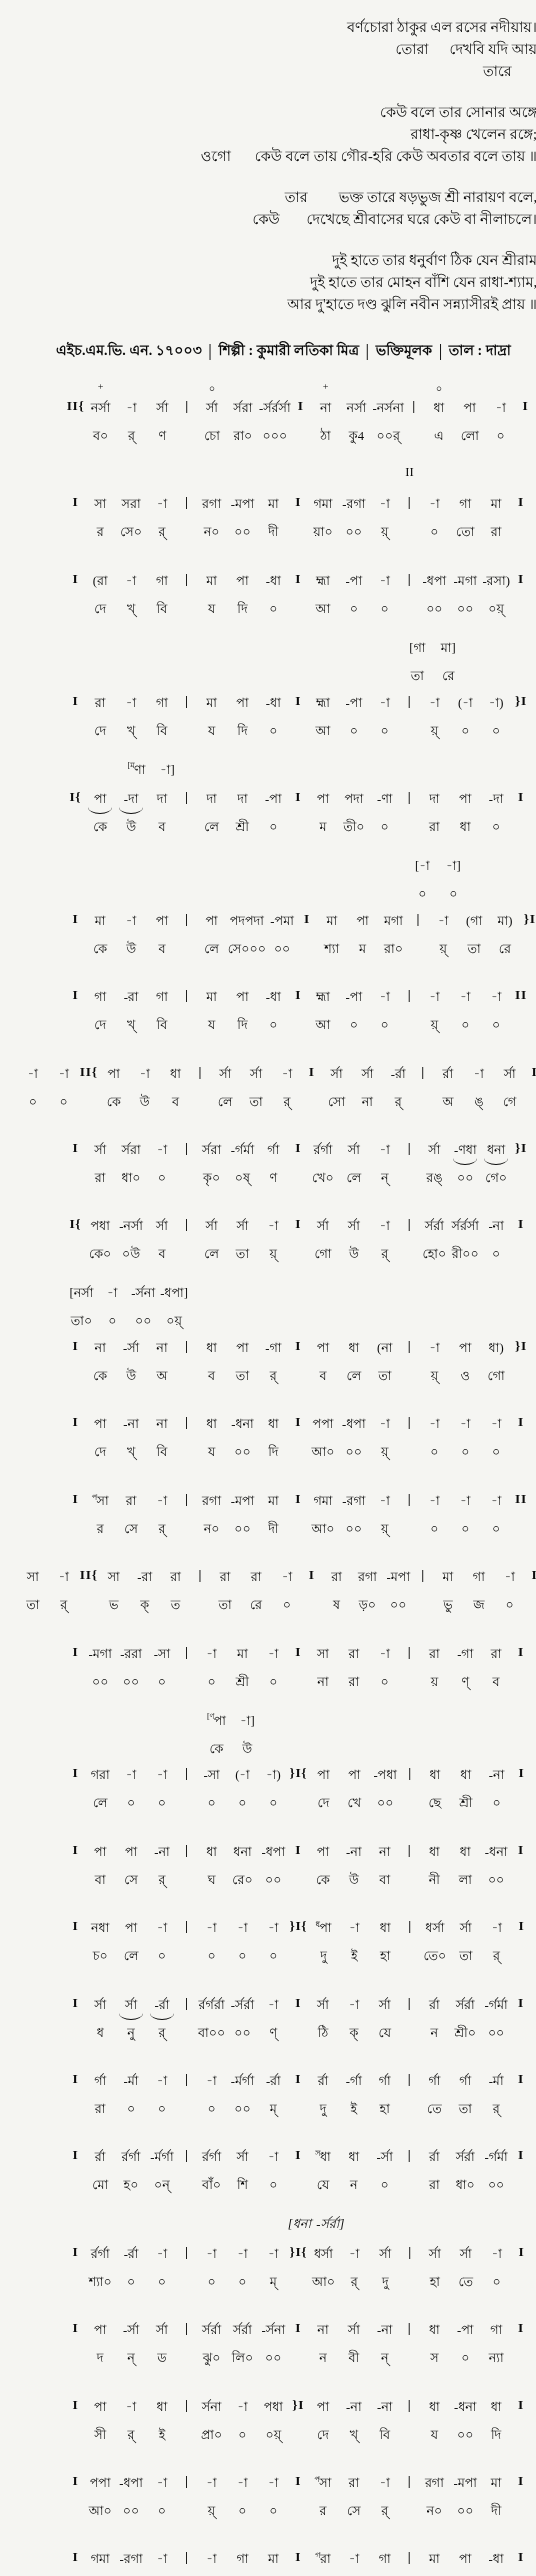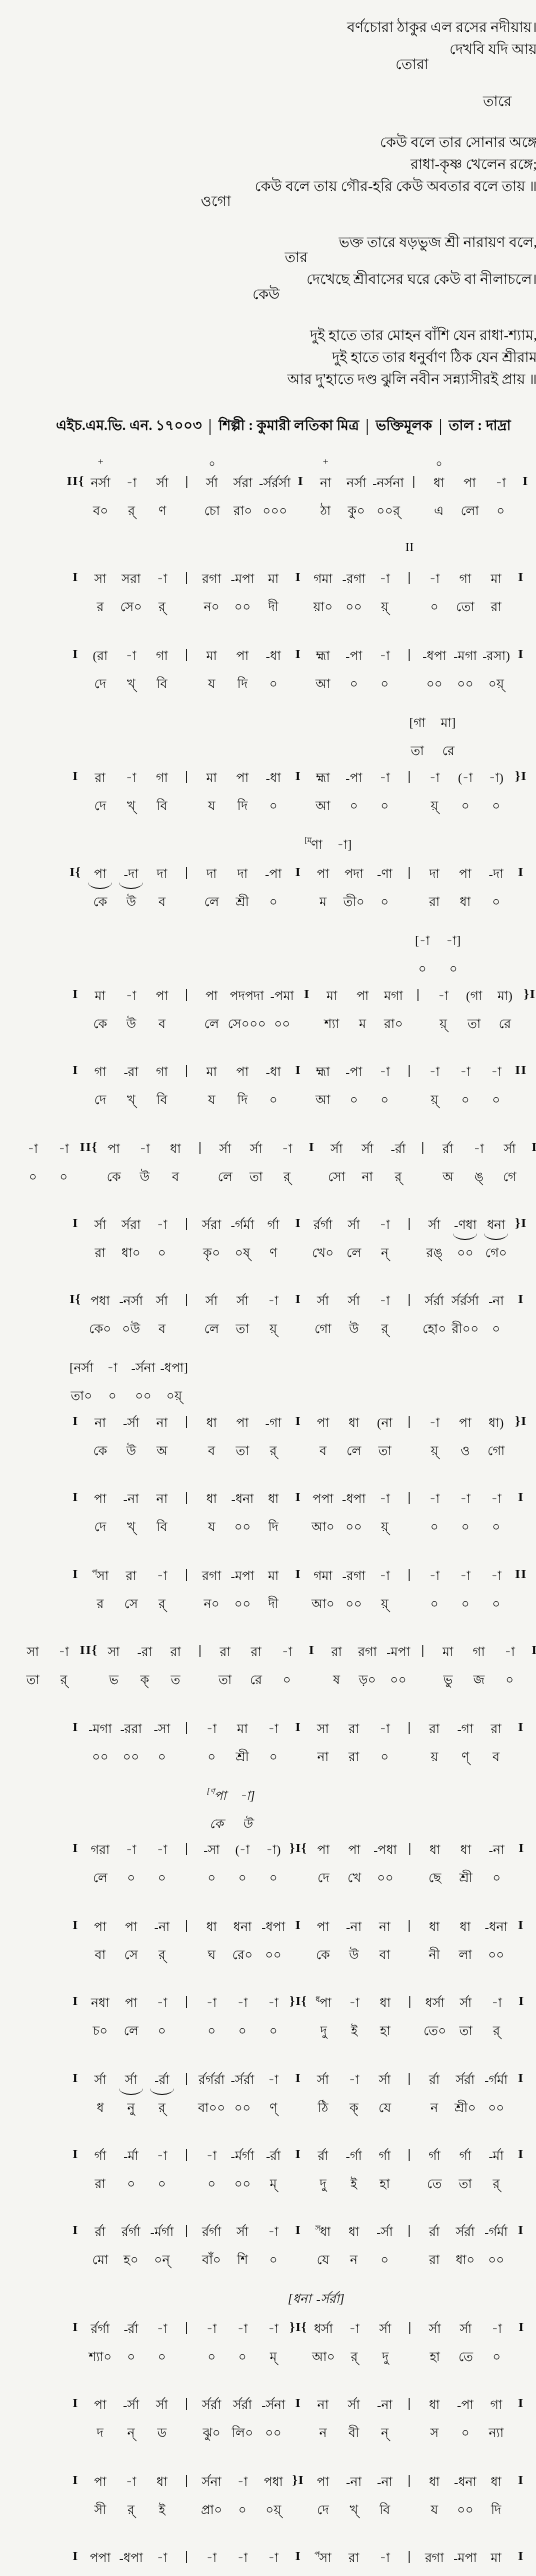--- a/index.html
+++ b/index.html
@@ -4,21 +4,21 @@
 <style>
   html,body{margin:0;padding:0;}
   body{
     width:537px;height:2576px;overflow:hidden;
     background:#f5f5f2;color:#0b0b0b;
     font-family:"Liberation Serif", serif;
   }
   
   .lyrics{margin:16px 0 0 68px;font-size:14.4px;line-height:22px;}
   .lyr-row{display:flex;justify-content:flex-end;}
-  .lyr-label{width:54px;flex:none;margin-top:15px;}
+  .lyr-label{width:54px;flex:none;}
   .lyr-text{flex:none;}
   .stanza-gap{height:19px;}
   
   .meta{margin-top:24px;text-align:center;font-weight:bold;font-size:14px;letter-spacing:0.1px;padding-left:30px;}
   .meta .sep{display:inline-block;margin:0 6.7px;transform:scaleY(1.25);font-weight:bold;}
   
   .notation{margin-top:35px;}
   .sys{display:flex;align-items:flex-start;margin:0 0 31px 66px;}
   .sys.has-pre{margin-left:17.4px;}
   .sys.has-tala{margin-top:20px;}
@@ -68,25 +68,25 @@
         <span class="lyr-label">তার</span>
         <span class="lyr-text">ভক্ত তারে ষড়ভুজ শ্রী নারায়ণ বলে,</span>
       </div>
       <div class="lyr-row">
         <span class="lyr-label">কেউ</span>
         <span class="lyr-text">দেখেছে শ্রীবাসের ঘরে কেউ বা নীলাচলে।</span>
       </div>
       <div class="stanza-gap"></div>
       <div class="lyr-row">
         <span class="lyr-label"></span>
-        <span class="lyr-text">দুই হাতে তার মোহন বাঁশি যেন রাধা-শ্যাম,</span>
+        <span class="lyr-text">দুই হাতে তার ধনুর্বাণ ঠিক যেন শ্রীরাম</span>
       </div>
       <div class="lyr-row">
         <span class="lyr-label"></span>
-        <span class="lyr-text">দুই হাতে তার ধনুর্বাণ ঠিক যেন শ্রীরাম</span>
+        <span class="lyr-text">দুই হাতে তার মোহন বাঁশি যেন রাধা-শ্যাম,</span>
       </div>
       <div class="lyr-row">
         <span class="lyr-label"></span>
         <span class="lyr-text">আর দু'হাতে দণ্ড ঝুলি নবীন সন্ন্যাসীরই প্রায় ॥</span>
       </div>
     </div>
 
   <div class="meta">
     <span>এইচ.এম.ভি. এন. ১৭০০৩</span><span class="sep">|</span><span>শিল্পী : কুমারী লতিকা মিত্র</span><span class="sep">|</span><span>ভক্তিমূলক</span><span class="sep">|</span><span>তাল : দাদ্রা</span>
   </div>
@@ -128,21 +128,21 @@
         <div class="cell barcell">
           <div class="note"><span>I</span></div>
         </div>
         <div class="cell">
           <span class="tala">+</span>
           <div class="note"><span>না</span></div>
           <div class="lyr">ঠা</div>
         </div>
         <div class="cell">
           <div class="note"><span>নর্সা</span></div>
-          <div class="lyr">কু০</div>
+          <div class="lyr">কু4</div>
         </div>
         <div class="cell">
           <div class="note"><span>-নর্সনা</span></div>
           <div class="lyr">০০র্</div>
         </div>
         <div class="cell barcell">
           <div class="note"><span>|</span></div>
         </div>
         <div class="cell">
           <span class="tala">০</span>
@@ -364,21 +364,21 @@
           <div class="lyr">০</div>
         </div>
         <div class="cell">
           <div class="note"><span>-া)</span></div>
           <div class="lyr">০</div>
         </div>
         <div class="cell barcell">
           <div class="note"><span>}I</span></div>
         </div>
       </div>
-      <div class="sys ann" style="margin-left: 121px; justify-content: center;">
+      <div class="sys ann" style="margin-left: 121px;">
         <div class="cell">
           <div class="note"><span><span class="grace">[ম</span>ণা</span></div>
         </div>
         <div class="cell">
           <div class="note"><span>-া]</span></div>
         </div>
       </div>
       <div class="sys line">
         <div class="cell barcell">
           <div class="note"><span>I{</span></div>
@@ -1135,21 +1135,21 @@
           <div class="lyr">ণ্</div>
         </div>
         <div class="cell">
           <div class="note"><span>রা</span></div>
           <div class="lyr">ব</div>
         </div>
         <div class="cell barcell">
           <div class="note"><span>I</span></div>
         </div>
       </div>
-      <div class="sys ann" style="margin-left: 201px; font-style: italic;">
+      <div class="sys ann" style="margin-left: 201px;">
         <div class="cell">
           <div class="note"><span><span class="grace">[ণ</span>পা</span></div>
           <div class="lyr">কে</div>
         </div>
         <div class="cell">
           <div class="note"><span>-া]</span></div>
           <div class="lyr">উ</div>
         </div>
       </div>
       <div class="sys line">

